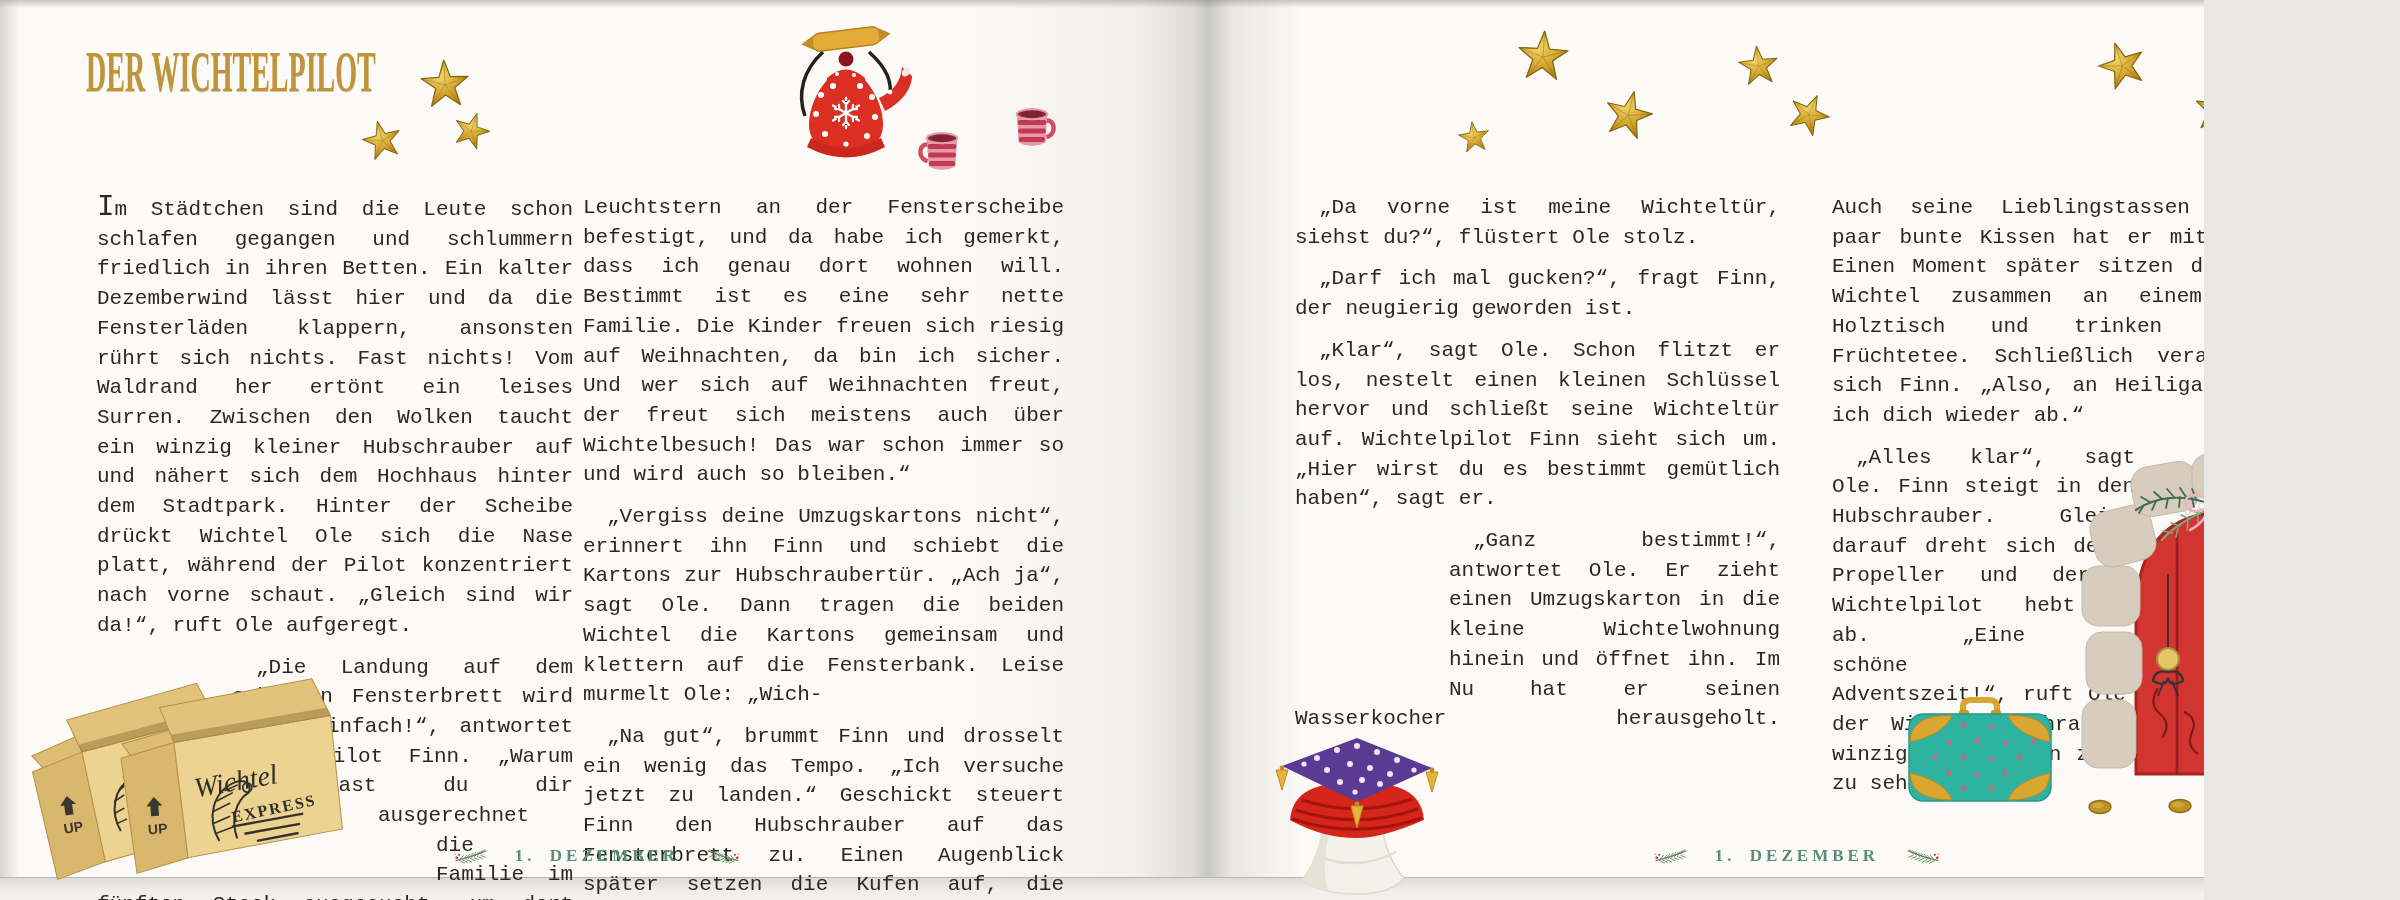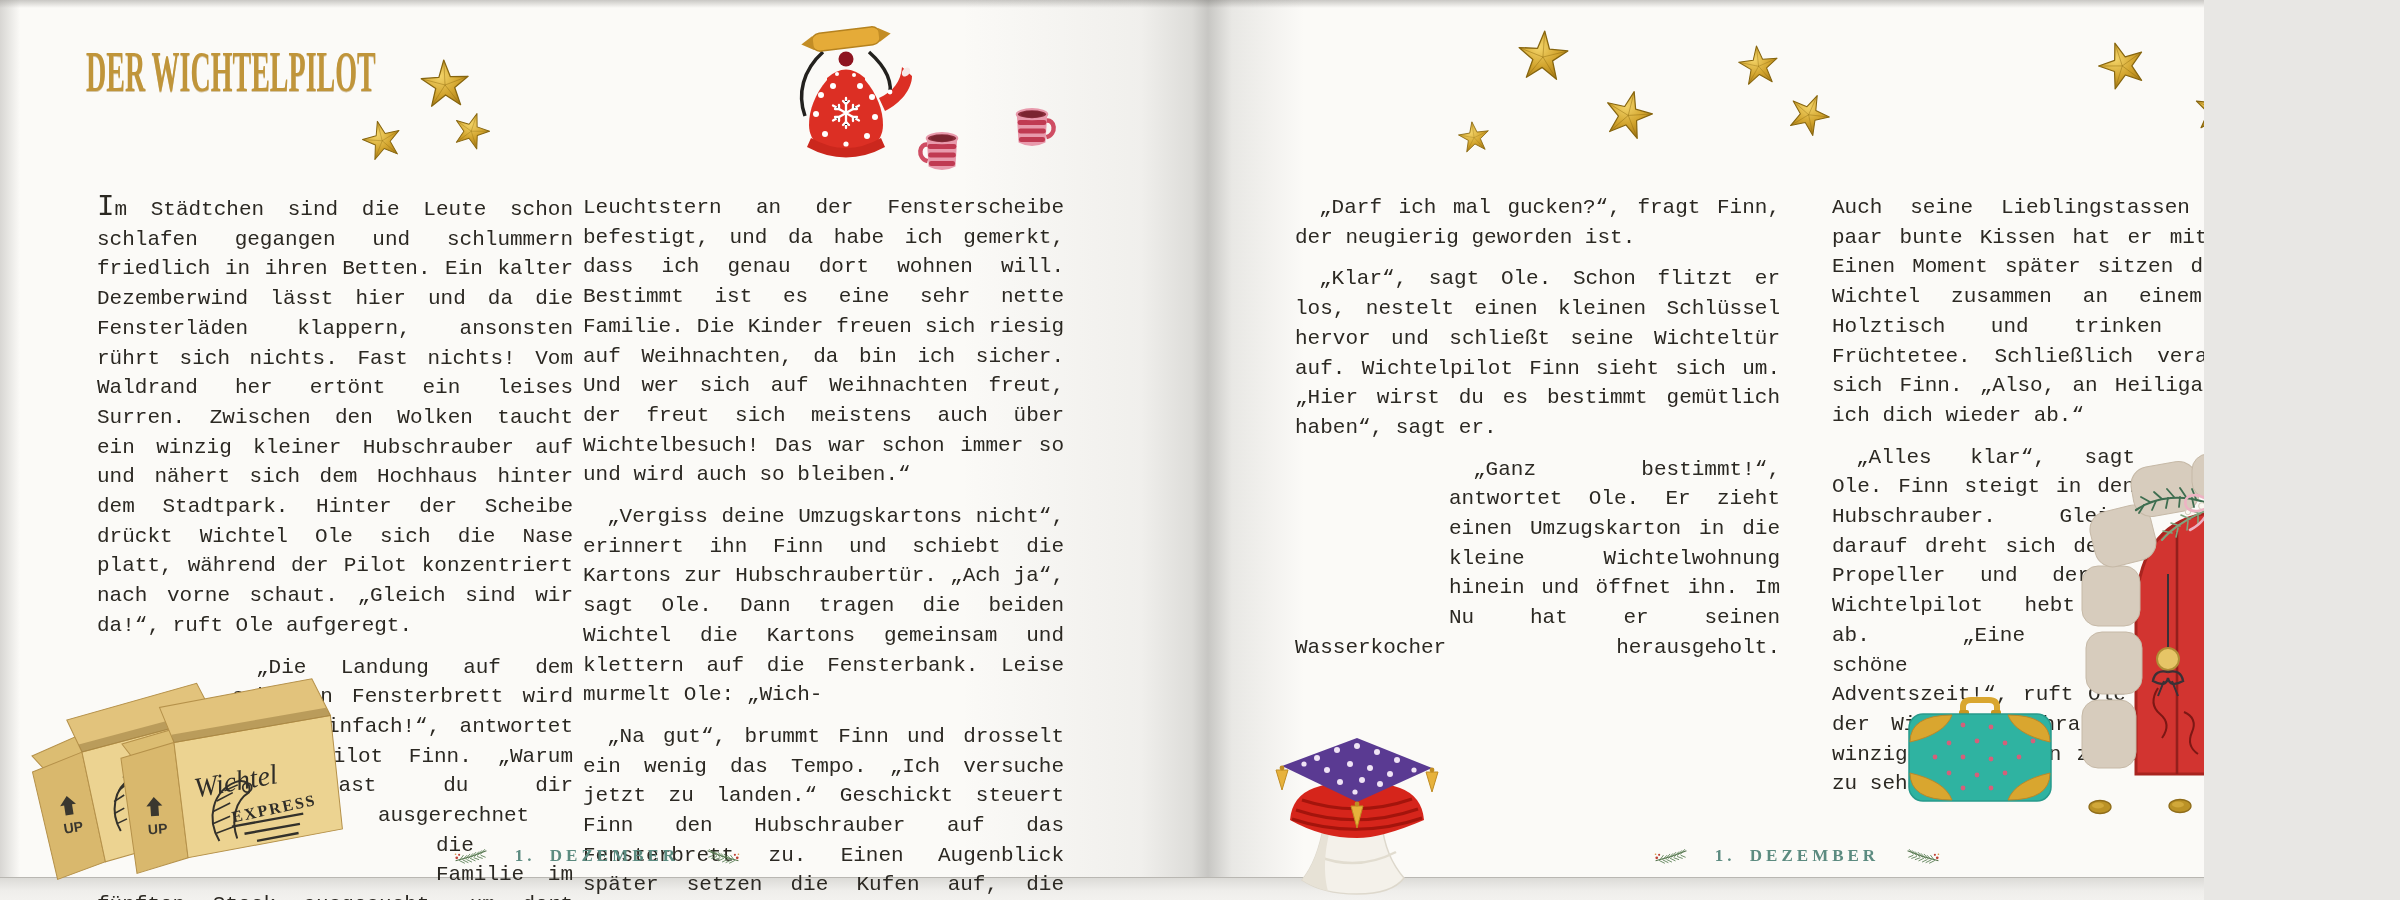--- a/index.html
+++ b/index.html
@@ -168,20 +168,21 @@
     <p class="ind">„Ganz einfach“, erklärt Ole. „Sie haben so einen schönen</p>
   </div>
 
   <div class="col" style="left:571px;width:505px">
     <p>Leuchtstern an der Fensterscheibe befestigt, und da habe ich gemerkt, dass ich genau dort wohnen will. Bestimmt ist es eine sehr nette Familie. Die Kinder freuen sich riesig auf Weihnachten, da bin ich sicher. Und wer sich auf Weihnachten freut, der freut sich meistens auch über Wichtelbesuch! Das war schon immer so und wird auch so bleiben.“</p>
     <p class="ind">„Vergiss deine Umzugskartons nicht“, erinnert ihn Finn und schiebt die Kartons zur Hubschraubertür. „Ach ja“, sagt Ole. Dann tragen die beiden Wichtel die Kartons gemeinsam und klettern auf die Fensterbank. Leise murmelt Ole: „Wich-</p>
     <p class="ind">„Na gut“, brummt Finn und drosselt ein wenig das Tempo. „Ich versuche jetzt zu landen.“ Geschickt steuert Finn den Hubschrauber auf das Fensterbrett zu. Einen Augenblick später setzen die Kufen auf, die Rotorblätter drehen sich langsamer und stehen schließlich still. Finn öffnet die Tür und Ole klettert begeistert hinaus.</p>
   </div>
 
   <div class="col" style="left:1283px;width:509px">
+    <p class="ind">„Da vorne ist meine Wichteltür, siehst du?“, flüstert Ole stolz.</p>
     <p class="ind">„Darf ich mal gucken?“, fragt Finn, der neugierig geworden ist.</p>
     <p class="ind">„Klar“, sagt Ole. Schon flitzt er los, nestelt einen kleinen Schlüssel hervor und schließt seine Wichteltür auf. Wichtelpilot Finn sieht sich um. „Hier wirst du es bestimmt gemütlich haben“, sagt er.</p>
     <div class="wf" style="margin-top:89px;width:166px;height:80px"></div>
     <p class="ind spread-last">„Ganz bestimmt!“, antwortet Ole. Er zieht einen Umzugskarton in die kleine Wichtelwohnung hinein und öffnet ihn. Im Nu hat er seinen Wasserkocher herausgeholt.</p>
   </div>
 
   <div class="col" style="left:1820px;width:513px">
     <p>Auch seine Lieblingstassen und ein paar bunte Kissen hat er mitgebracht. Einen Moment später sitzen die beiden Wichtel zusammen an einem kleinen Holztisch und trinken duftenden Früchtetee. Schließlich verabschiedet sich Finn. „Also, an Heiligabend hole ich dich wieder ab.“</p>
     <div class="wfr" style="margin-top:89px;width:198px"></div>
     <div class="wfr" style="width:222px"></div>

